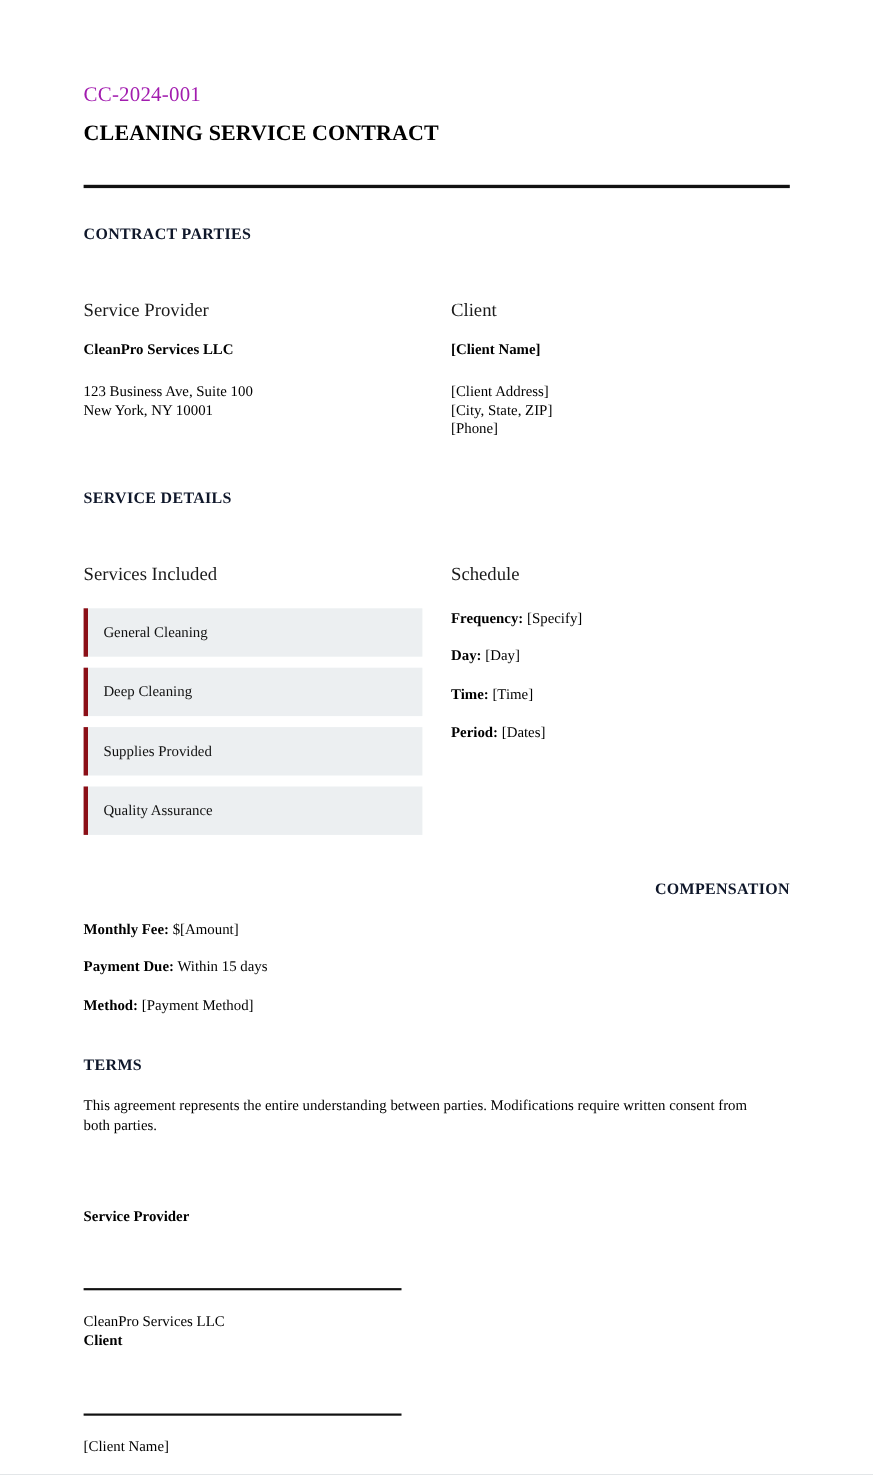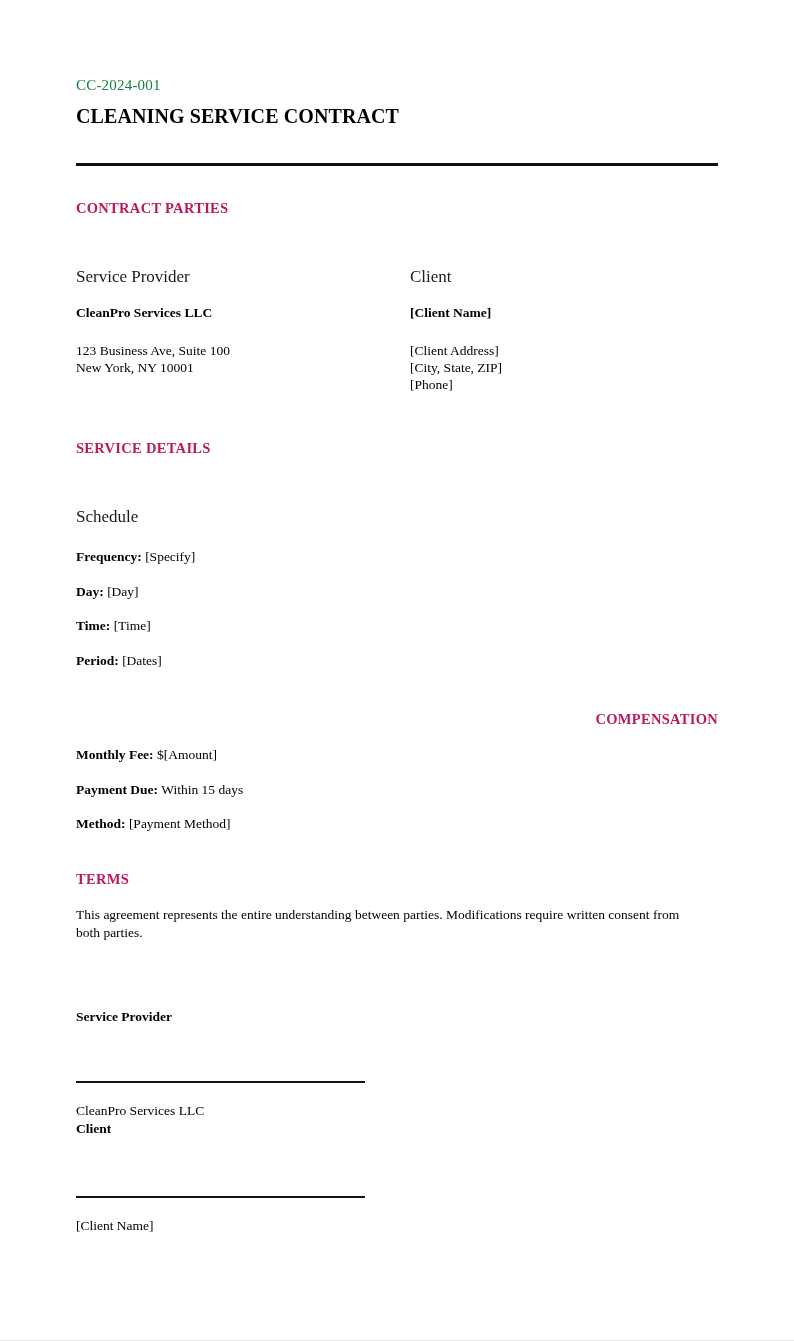--- a/index.html
+++ b/index.html
@@ -21,22 +21,22 @@
     width: 794px;
     height: 1341px;
     box-sizing: border-box;
     padding: 76px;
     background: #ffffff;
     overflow: hidden;
   }
 
   
   .doc-ref {
-    font-size: 15px;
-    color: #15803d;
+    font-size: 19px;
+    color: #a21caf;
     letter-spacing: 0.2px;
     margin: 0 0 10px 0;
     line-height: 1.2;
   }
   .doc-title {
     font-size: 20px;
     font-weight: bold;
     letter-spacing: 0.1px;
     margin: 0;
     line-height: 1.25;
@@ -49,21 +49,21 @@
     width: 642px;
     background: #111111;
   }
 
   
   .section-heading {
     font-size: 14.5px;
     font-weight: bold;
     letter-spacing: 0.3px;
     margin: 0;
-    color: #be185d;
+    color: #0f172a;
   }
   .sec-contract-parties { margin-top: 34px; }
   .sec-service-details  { margin-top: 46px; }
   .sec-compensation     { margin-top: 42px; text-align: right; }
   .sec-terms            { margin-top: 38px; }
 
   
   .two-col {
     display: flex;
     align-items: flex-start;
@@ -226,20 +226,37 @@
         <div>[Client Address]</div>
         <div>[City, State, ZIP]</div>
         <div>[Phone]</div>
       </div>
     </div>
   </div>
 
   <h2 class="section-heading sec-service-details">SERVICE DETAILS</h2>
 
   <div class="two-col details-grid">
+    <div class="col-left">
+      <div class="subheading">Services Included</div>
+      <ul class="service-list">
+        <li class="service-item">
+          <span>General Cleaning</span>
+        </li>
+        <li class="service-item">
+          <span>Deep Cleaning</span>
+        </li>
+        <li class="service-item">
+          <span>Supplies Provided</span>
+        </li>
+        <li class="service-item">
+          <span>Quality Assurance</span>
+        </li>
+      </ul>
+    </div>
 
     <div class="col-right">
       <div class="subheading">Schedule</div>
       <ul class="schedule-list">
         <li class="schedule-row">
           <span class="lbl">Frequency:</span>
           <span class="val">[Specify]</span>
         </li>
         <li class="schedule-row">
           <span class="lbl">Day:</span>

